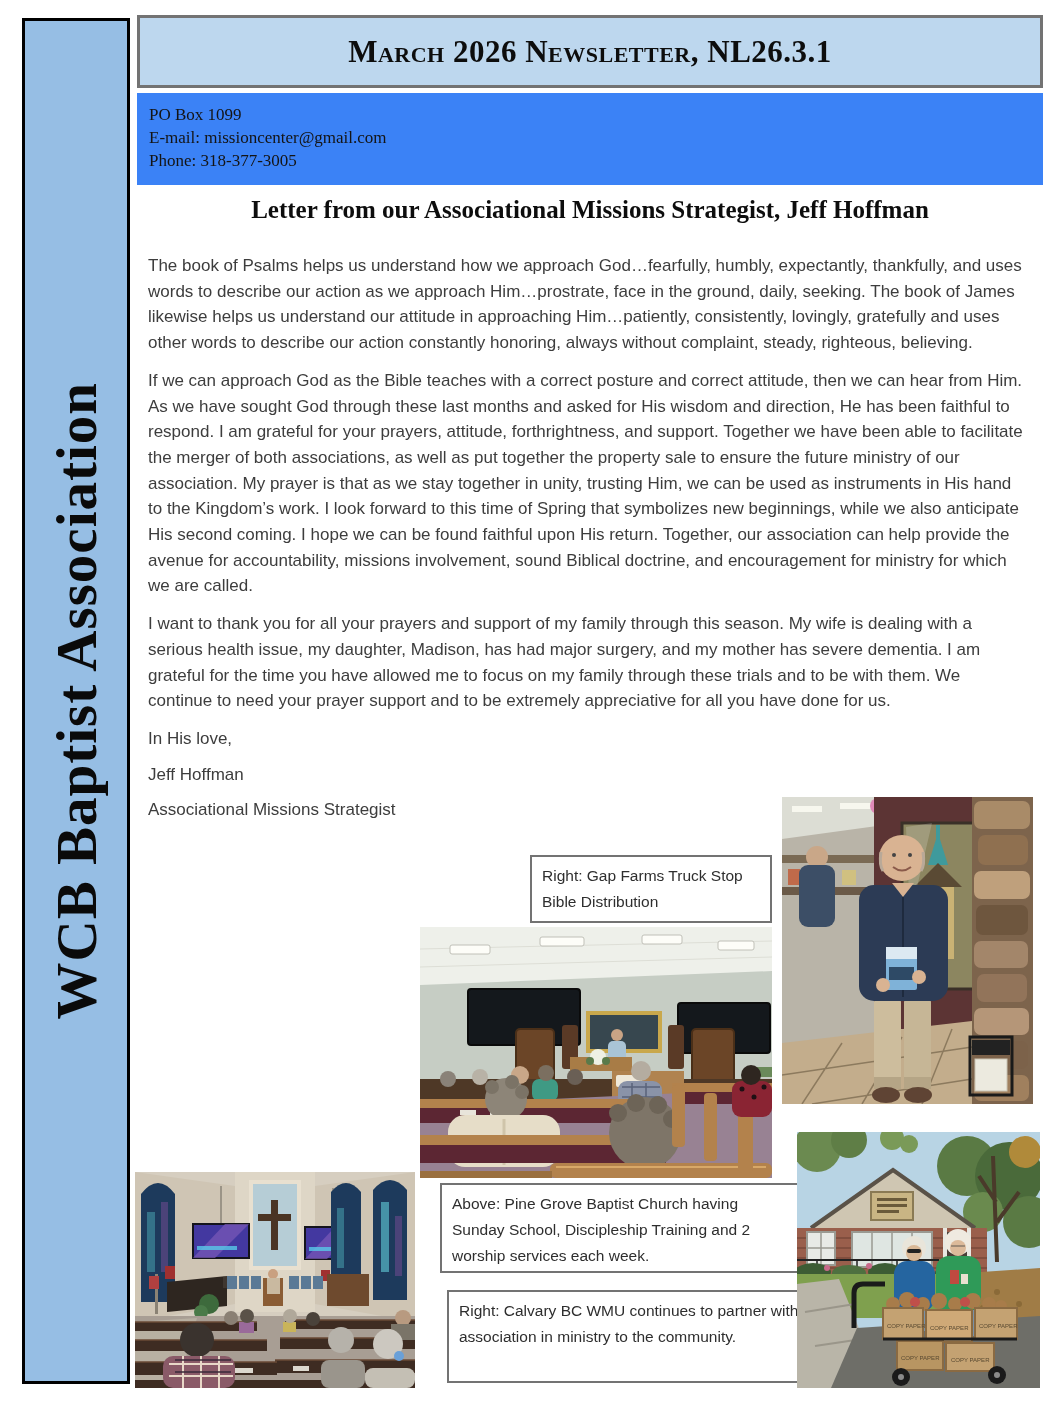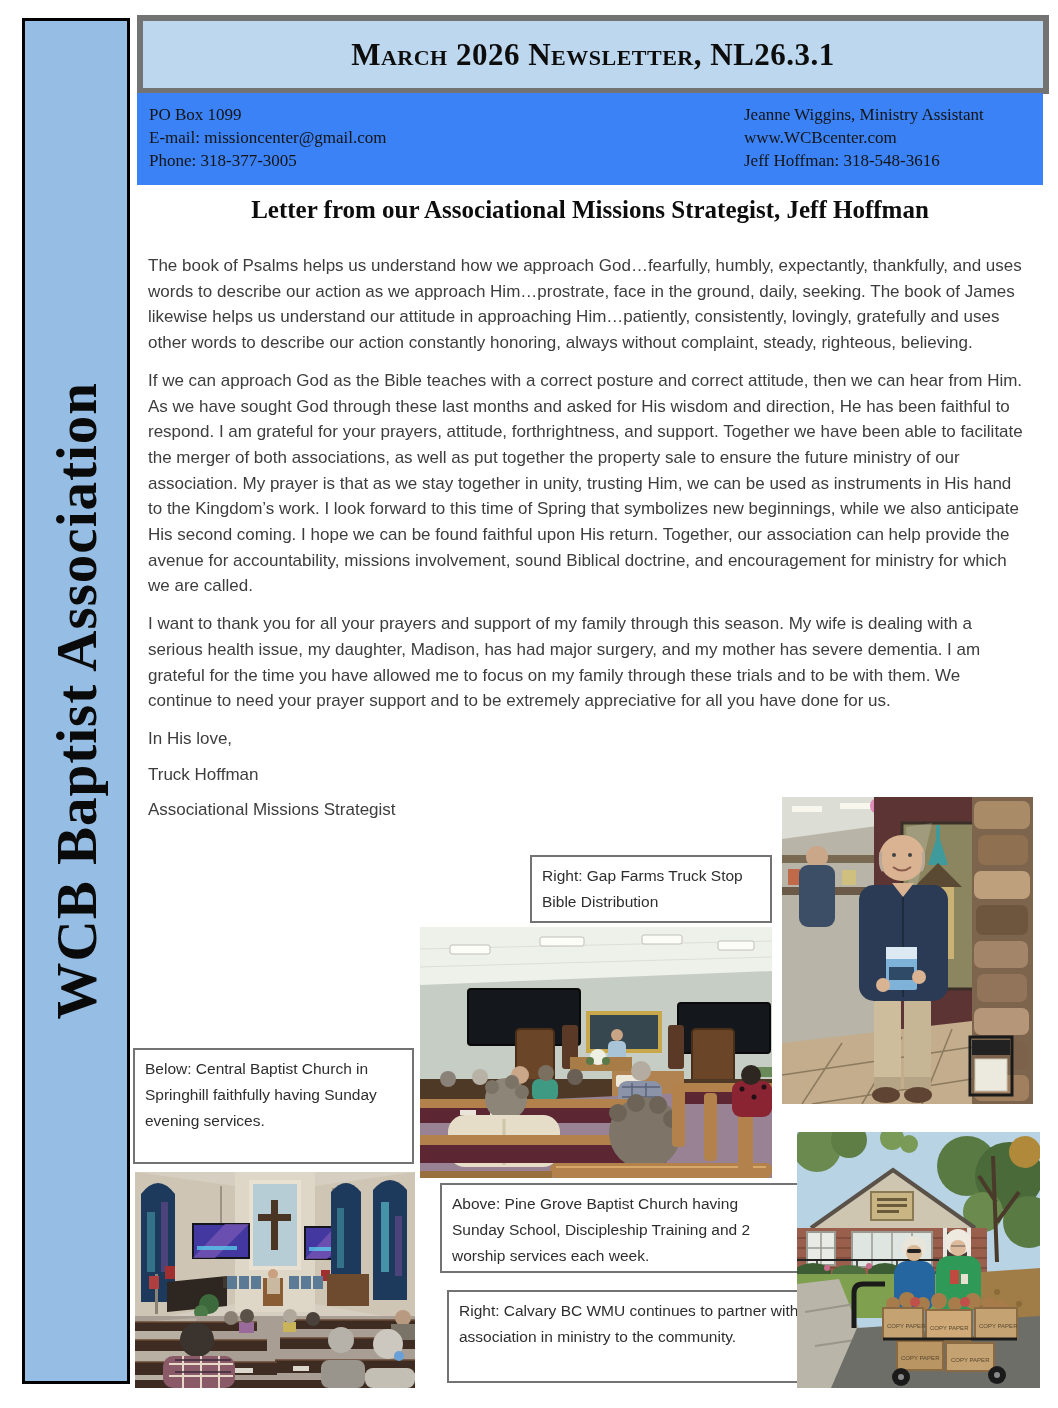--- a/index.html
+++ b/index.html
@@ -6,21 +6,21 @@
   #page{position:relative;width:1058px;height:1408px;background:#ffffff;overflow:hidden;
         font-family:"Liberation Sans",sans-serif;}
   
   .sidebar{position:absolute;left:22px;top:18px;width:102px;height:1360px;
            background:#96bee4;border:3px solid #000;display:flex;align-items:center;justify-content:center;}
   .sidebar-text{writing-mode:vertical-rl;text-orientation:mixed;transform:rotate(180deg);
            font-family:"Liberation Serif",serif;font-weight:700;font-size:57px;color:#0a0a0a;
            letter-spacing:1px;white-space:nowrap;}
   
   .header-bar{position:absolute;left:137px;top:15px;width:900px;height:67px;background:#bdd7ee;
-           border:6px solid #737373;display:flex;align-items:center;justify-content:center;}
+           border:3px solid #737373;display:flex;align-items:center;justify-content:center;}
   .header-title{font-family:"Liberation Serif",serif;font-variant:small-caps;font-weight:700;
            font-size:31px;color:#0d0d0d;letter-spacing:.5px;}
   
   .contact{position:absolute;left:137px;top:93px;width:906px;height:92px;background:#3b82f6;
            box-sizing:border-box;padding:10px 14px 0 12px;display:flex;justify-content:space-between;
            font-family:"Liberation Serif",serif;font-size:17px;color:#141414;line-height:23px;}
   .contact p{margin:0;}
   .contact-right{width:285px;}
   
   .letter-heading{position:absolute;left:137px;top:196px;width:906px;text-align:center;
@@ -57,43 +57,35 @@
   <div class="header-bar">
     <div class="header-title">March 2026 Newsletter, NL26.3.1</div>
   </div>
 
   <div class="contact">
     <div class="contact-left">
       <p>PO Box 1099</p>
       <p>E-mail: missioncenter@gmail.com</p>
       <p>Phone: 318-377-3005</p>
     </div>
-    <div class="contact-right">
-      <p>Jeanne Wiggins, Ministry Assistant</p>
-      <p>www.WCBcenter.com</p>
-      <p>Jeff Hoffman: 318-548-3616</p>
-    </div>
   </div>
 
   <div class="letter-heading">Letter from our Associational Missions Strategist, Jeff Hoffman</div>
 
   <div class="letter-body">
     <p>The book of Psalms helps us understand how we approach God…fearfully, humbly, expectantly, thankfully, and uses words to describe our action as we approach Him…prostrate, face in the ground, daily, seeking. The book of James likewise helps us understand our attitude in approaching Him…patiently, consistently, lovingly, gratefully and uses other words to describe our action constantly honoring, always without complaint, steady, righteous, believing.</p>
     <p>If we can approach God as the Bible teaches with a correct posture and correct attitude, then we can hear from Him. As we have sought God through these last months and asked for His wisdom and direction, He has been faithful to respond. I am grateful for your prayers, attitude, forthrightness, and support. Together we have been able to facilitate the merger of both associations, as well as put together the property sale to ensure the future ministry of our association. My prayer is that as we stay together in unity, trusting Him, we can be used as instruments in His hand to the Kingdom’s work. I look forward to this time of Spring that symbolizes new beginnings, while we also anticipate His second coming. I hope we can be found faithful upon His return. Together, our association can help provide the avenue for accountability, missions involvement, sound Biblical doctrine, and encouragement for ministry for which we are called.</p>
     <p>I want to thank you for all your prayers and support of my family through this season. My wife is dealing with a serious health issue, my daughter, Madison, has had major surgery, and my mother has severe dementia. I am grateful for the time you have allowed me to focus on my family through these trials and to be with them. We continue to need your prayer support and to be extremely appreciative for all you have done for us.</p>
     <p class="closing closing-first">In His love,</p>
-    <p class="closing">Truck Hoffman</p>
+    <p class="closing">Jeff Hoffman</p>
     <p class="closing">Associational Missions Strategist</p>
   </div>
 
   <div class="caption cap-gap">
     <span>Right: Gap Farms Truck Stop Bible Distribution</span>
-  </div>
-  <div class="caption cap-central">
-    <span>Below: Central Baptist Church in Springhill faithfully having Sunday evening  services.</span>
   </div>
   <div class="caption cap-pine">
     <span>Above: Pine Grove Baptist Church having Sunday School, Discipleship Training and 2 worship services each week.</span>
   </div>
   <div class="caption cap-calvary">
     <span>Right: Calvary BC WMU continues to partner with our association in ministry to the community.</span>
   </div>
 
   <div class="photo ph-gap">
     <svg width="251" height="307" viewBox="0 0 251 307" xmlns="http://www.w3.org/2000/svg">

